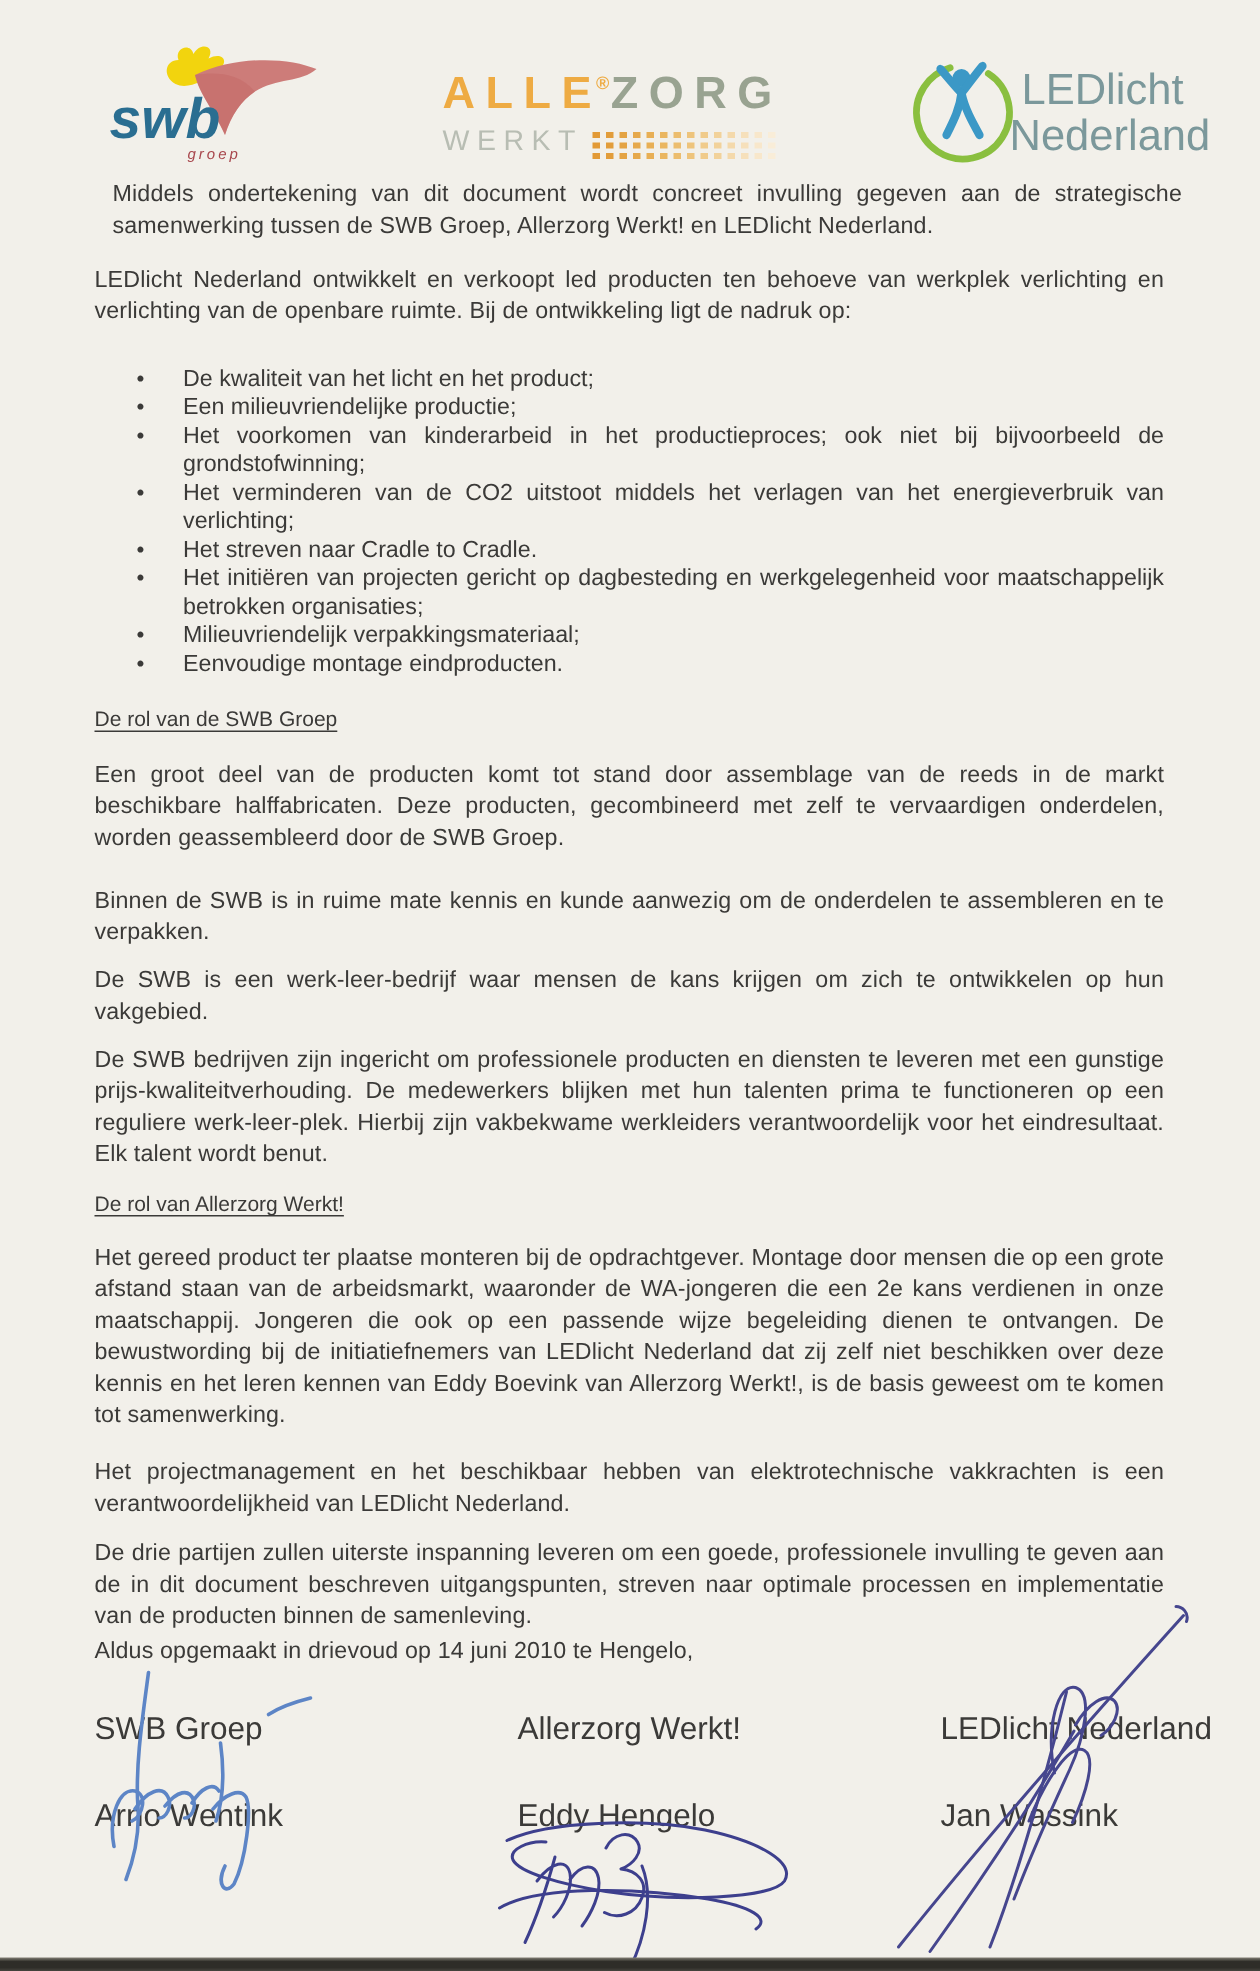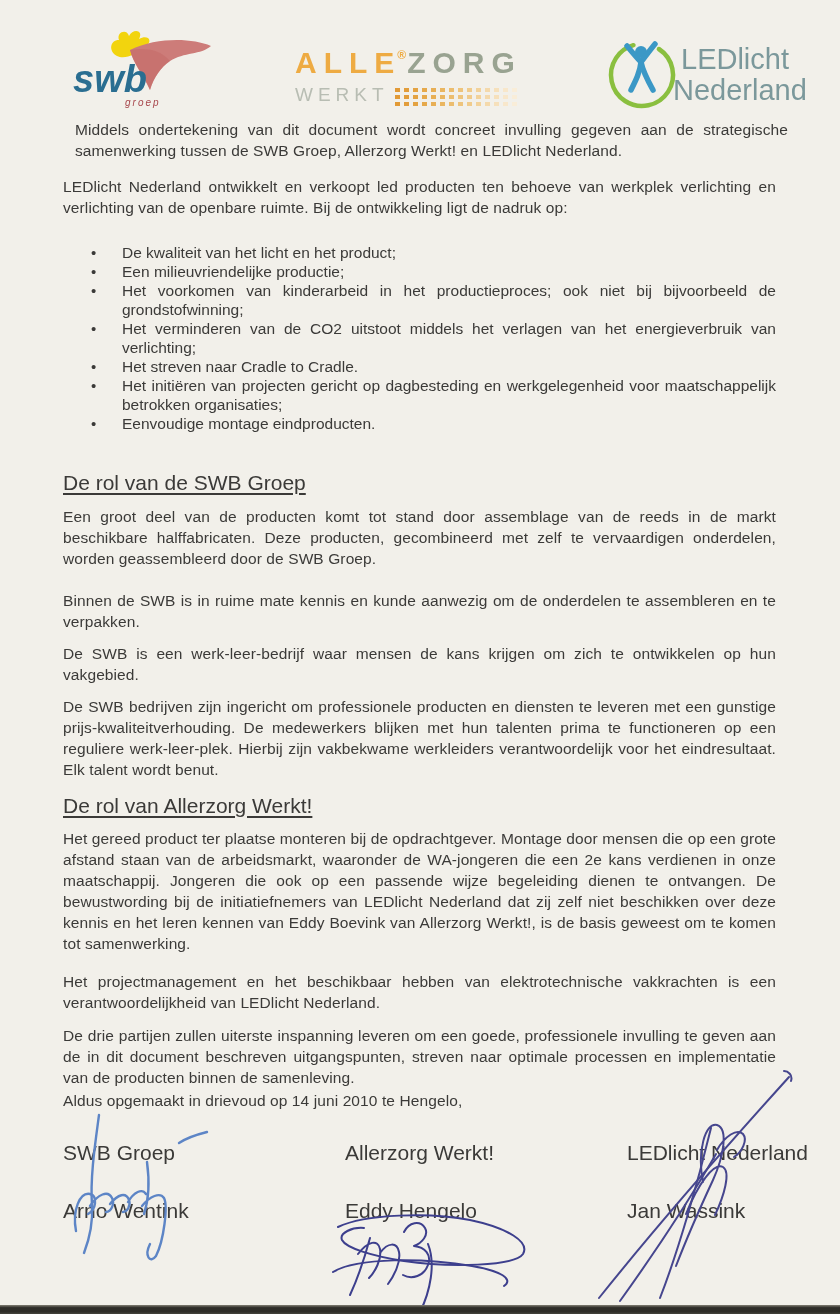--- a/index.html
+++ b/index.html
@@ -13,21 +13,21 @@
   }
   .abs{position:absolute;}
   .para{
     width:713px;
     font-size:15.5px;
     line-height:21px;
     text-align:justify;
     letter-spacing:0.1px;
   }
   .heading{
-    font-size:21px;
+    font-size:14px;
     text-decoration:underline;
     text-underline-offset:3px;
   }
   ul.bullets{
     list-style:none;margin:0;padding:0;
     width:713px;font-size:15.5px;line-height:19px;text-align:justify;
   }
   ul.bullets li{position:relative;padding-left:59px;}
   ul.bullets li::before{
     content:"\2022";
@@ -145,20 +145,21 @@
 
   <p class="abs para" style="left:63px;top:176px;margin:0;">LEDlicht Nederland ontwikkelt en verkoopt led producten ten behoeve van werkplek verlichting en verlichting van de openbare ruimte. Bij de ontwikkeling ligt de nadruk op:</p>
 
   <ul class="abs bullets" style="left:63px;top:243px;">
     <li>De kwaliteit van het licht en het product;</li>
     <li>Een milieuvriendelijke productie;</li>
     <li>Het voorkomen van kinderarbeid in het productieproces; ook niet bij bijvoorbeeld de grondstofwinning;</li>
     <li>Het verminderen van de CO2 uitstoot middels het verlagen van het energieverbruik van verlichting;</li>
     <li>Het streven naar Cradle to Cradle.</li>
     <li>Het initiëren van projecten gericht op dagbesteding en werkgelegenheid voor maatschappelijk betrokken organisaties;</li>
+    <li>Milieuvriendelijk verpakkingsmateriaal;</li>
     <li>Eenvoudige montage eindproducten.</li>
   </ul>
 
   <div class="abs heading" style="left:63px;top:471px;">De rol van de SWB Groep</div>
 
   <p class="abs para" style="left:63px;top:590px;margin:0;">Binnen de SWB is in ruime mate kennis en kunde aanwezig om de onderdelen te assembleren en te verpakken.</p>
   <p class="abs para" style="left:63px;top:506px;margin:0;">Een groot deel van de producten komt tot stand door assemblage van de reeds in de markt beschikbare halffabricaten. Deze producten, gecombineerd met zelf te vervaardigen onderdelen, worden geassembleerd door de SWB Groep.</p>
   <p class="abs para" style="left:63px;top:643px;margin:0;">De SWB is een werk-leer-bedrijf waar mensen de kans krijgen om zich te ontwikkelen op hun vakgebied.</p>
   <p class="abs para" style="left:63px;top:696px;margin:0;">De SWB bedrijven zijn ingericht om professionele producten en diensten te leveren met een gunstige prijs-kwaliteitverhouding. De medewerkers blijken met hun talenten prima te functioneren op een reguliere werk-leer-plek. Hierbij zijn vakbekwame werkleiders verantwoordelijk voor het eindresultaat. Elk talent wordt benut.</p>
 

